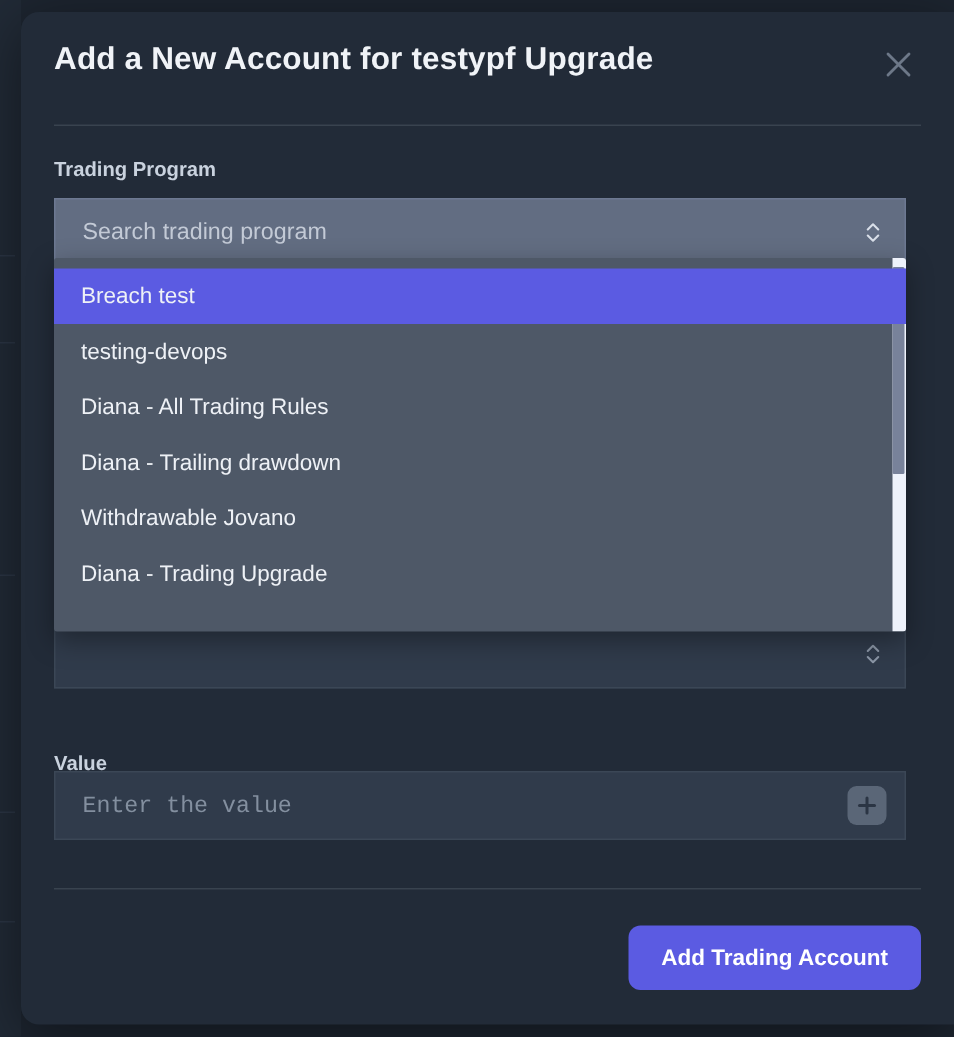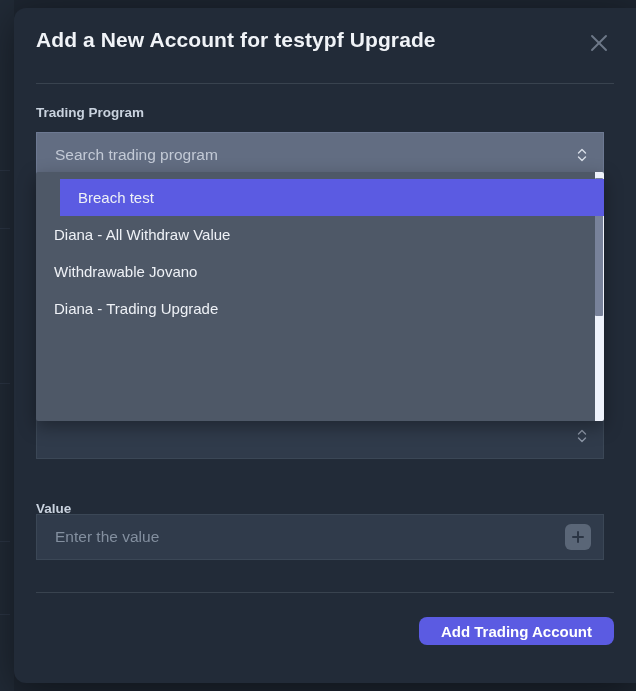--- a/index.html
+++ b/index.html
@@ -136,20 +136,21 @@
     transform: translateY(-50%);
     font-size: 15.5px;
     color: #838f9f;
   }
 
   
   .value-box {
     top: 506px;
     background: #303b4b;
     border: 1px solid #3b4756;
+    font-family: Liberation Mono, monospace;
   }
   .value-box .ph {
     position: absolute;
     left: 18px;
     top: 50%;
     transform: translateY(-50%);
     font-size: 15.5px;
     color: #838f9f;
   }
 
@@ -201,21 +202,21 @@
     padding-left: 18px;
     font-size: 15px;
     color: #eef1f6;
     white-space: nowrap;
     cursor: pointer;
     box-sizing: border-box;
   }
   .dd-item.sel {
     background: #5b5be2;
   }
-  .dd-item.first { margin-top: 7px; margin-left: 24px; }
+  .dd-item.first { margin-top: 7px; }
 
   .dd-scroll-track {
     position: absolute;
     right: 0;
     top: 0;
     width: 9px;
     height: 249px;
     background: #eef2fb;
   }
   .dd-scroll-thumb {
@@ -226,21 +227,21 @@
     height: 138px;
     background: #78829a;
     border-radius: 1px;
   }
 
   
   .primary-btn {
     position: absolute;
     right: 22px;
     top: 609px;
-    height: 28px;
+    height: 43px;
     padding: 0 22px;
     border: none;
     border-radius: 8px;
     background: #5b5be2;
     color: #ffffff;
     font-family: "Liberation Sans", sans-serif;
     font-size: 15px;
     font-weight: bold;
     cursor: pointer;
   }
@@ -302,21 +303,23 @@
       </svg>
     </span>
   </div>
 
   <div class="dropdown">
     <div class="dd-scroll-track">
       <div class="dd-scroll-thumb"></div>
     </div>
     <div class="dd-list" id="dd-list">
         <div class="dd-item sel first">Breach test</div>
-        <div class="dd-item">Diana - All Withdraw Value</div>
+        <div class="dd-item">testing-devops</div>
+        <div class="dd-item">Diana - All Trading Rules</div>
+        <div class="dd-item">Diana - Trailing drawdown</div>
         <div class="dd-item">Withdrawable Jovano</div>
         <div class="dd-item">Diana - Trading Upgrade</div>
       </div>
   </div>
 
   <div class="divider divider-bottom"></div>
 
   <button class="primary-btn">Add Trading Account</button>
 </div>
 

